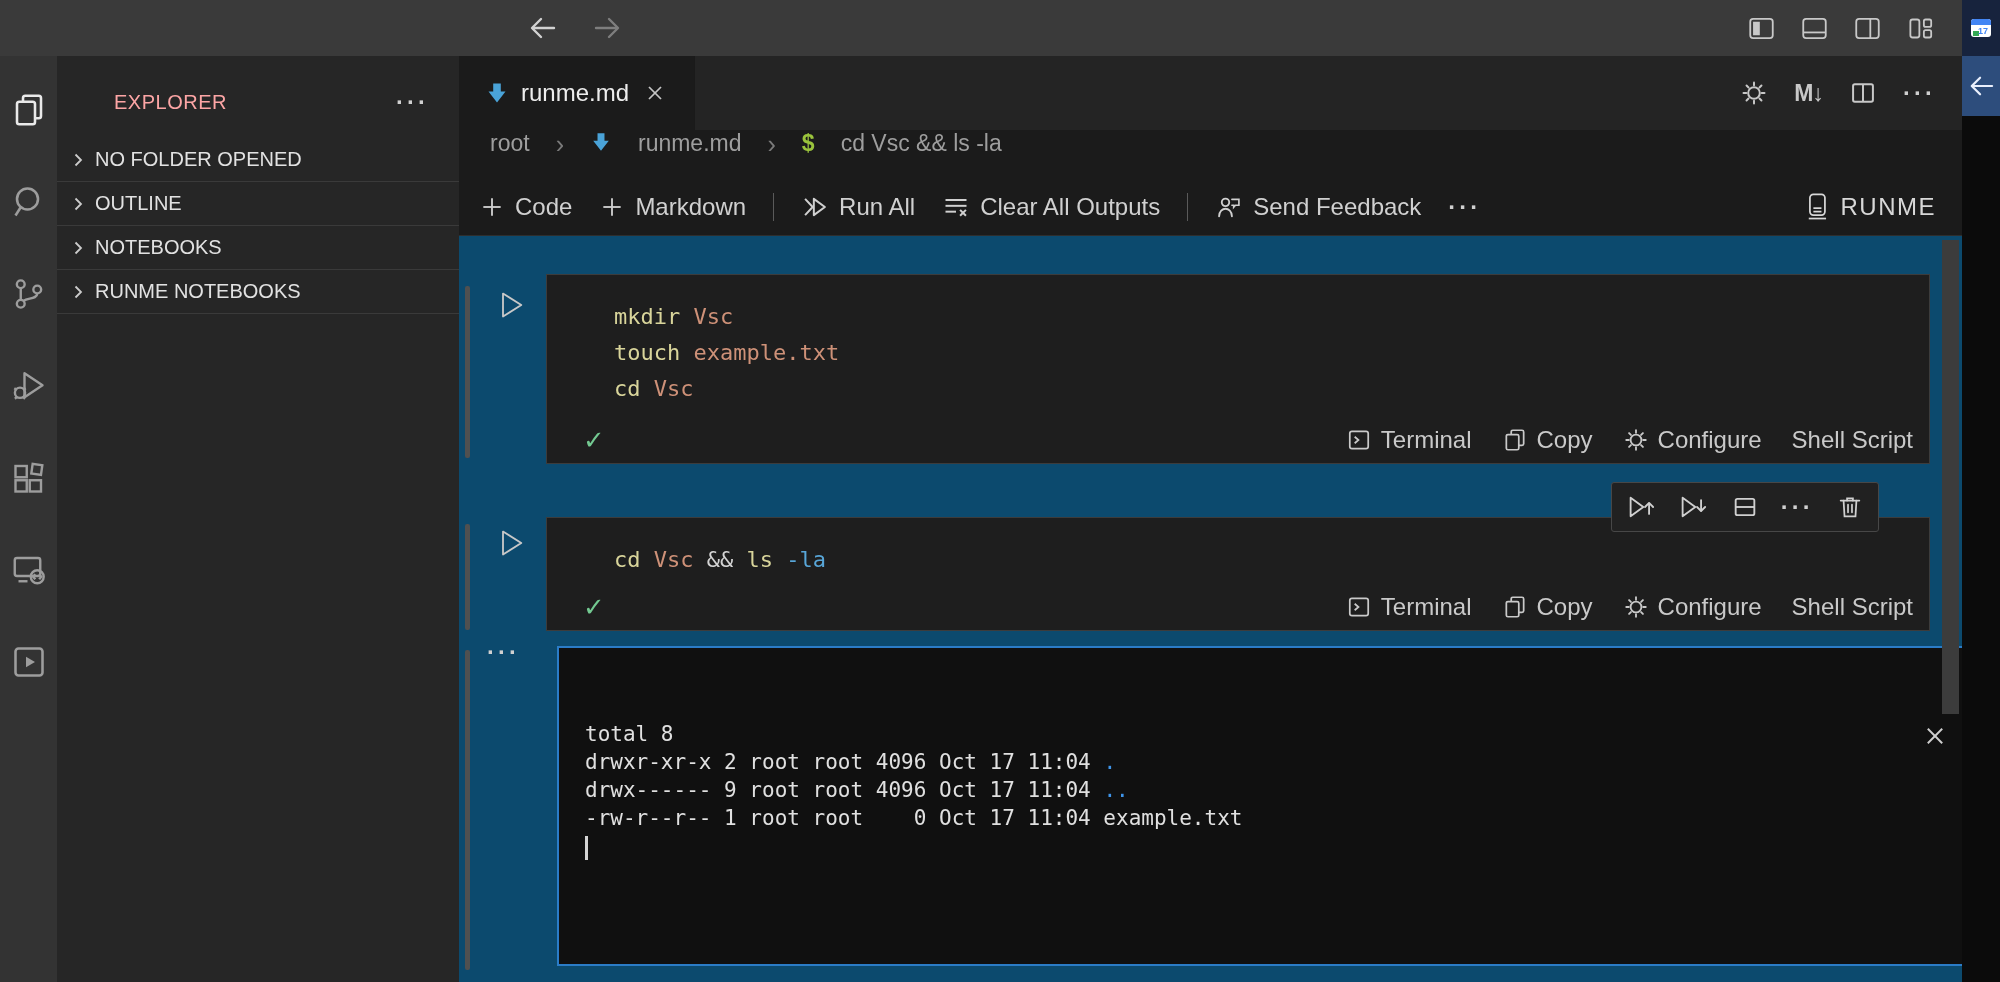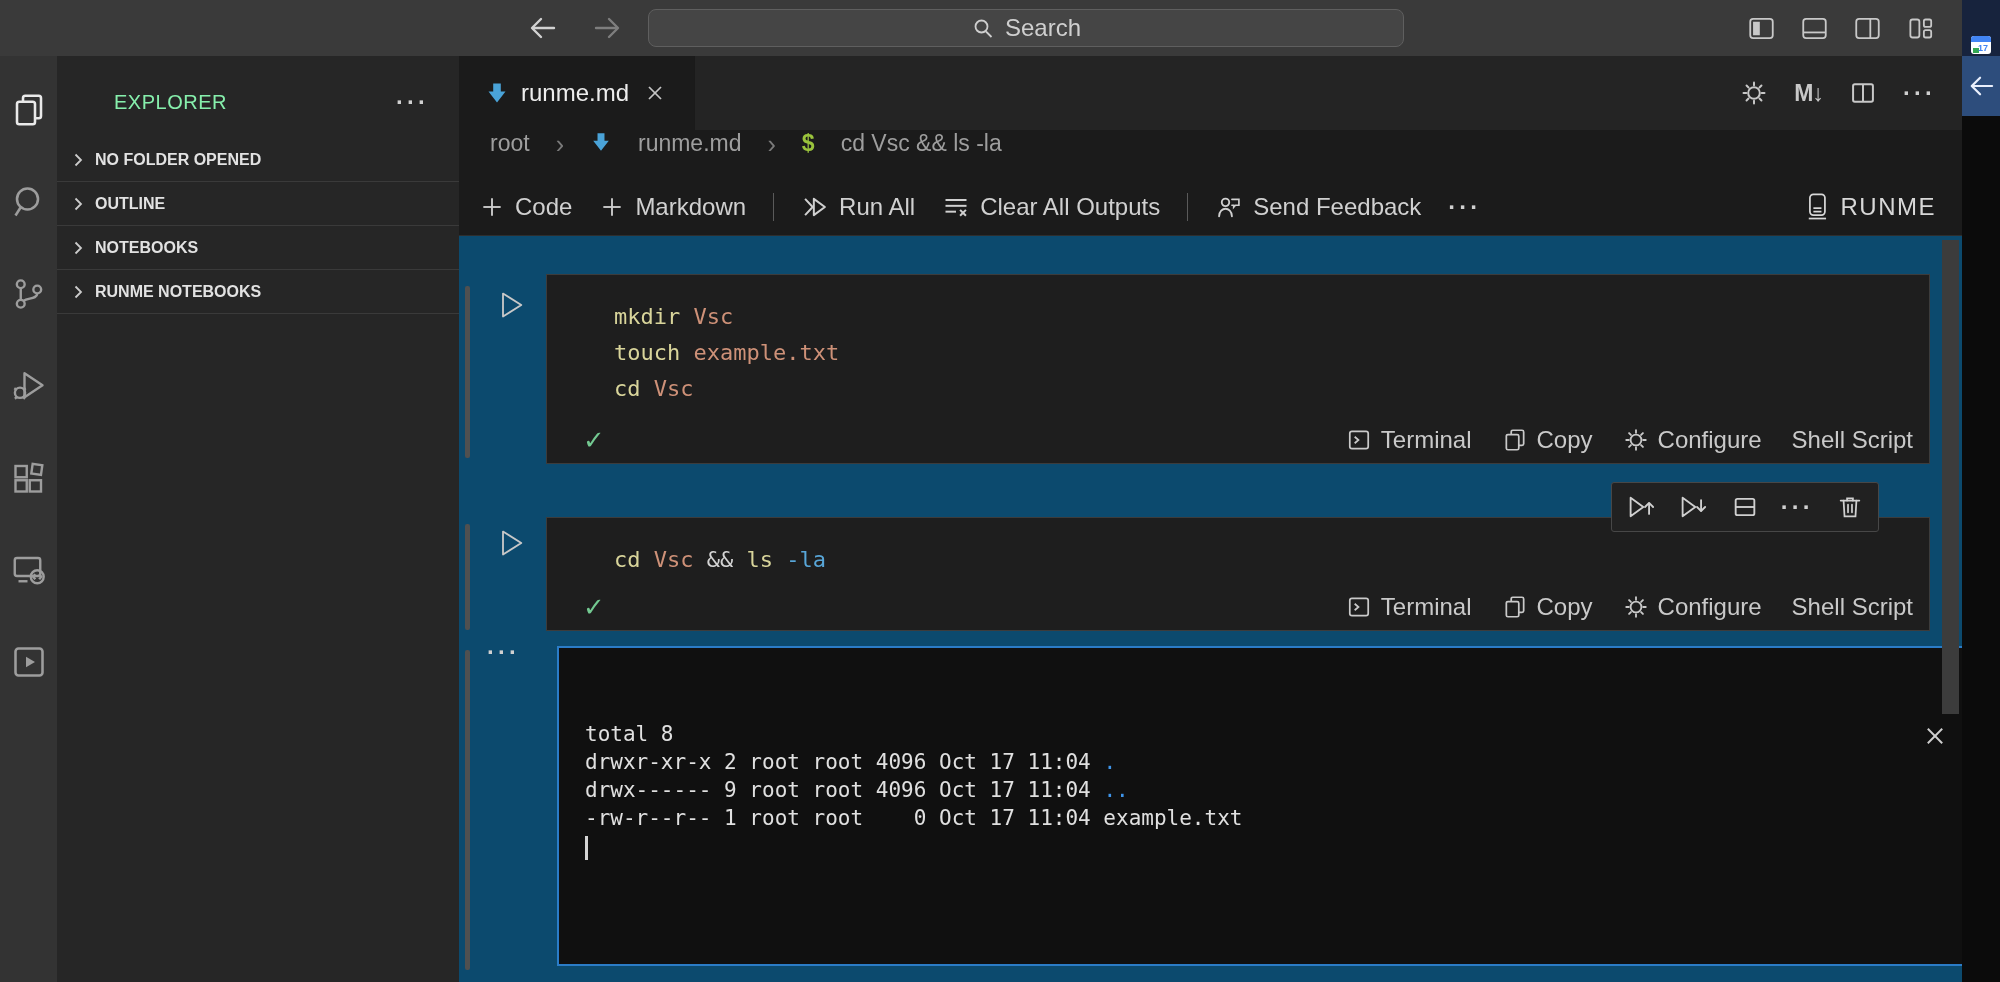--- a/index.html
+++ b/index.html
@@ -16,24 +16,24 @@
   .winicons{position:absolute;right:28px;top:0;height:56px;display:flex;align-items:center;gap:26px;color:#c8c8c8}
 
   
   .activitybar{position:absolute;left:0;top:56px;width:57px;height:926px;background:#333333;display:flex;flex-direction:column;align-items:center;padding-top:30px;gap:44px}
   .ab-item{width:48px;height:48px;display:flex;align-items:center;justify-content:center;color:#9d9d9d}
   .ab-item.active{color:#eaeaea}
 
   
   .sidebar{position:absolute;left:57px;top:56px;width:402px;height:926px;background:#262626}
   .sb-header{height:40px;margin-top:26px;display:flex;align-items:center;justify-content:space-between;padding:0 30px 0 57px}
-  .sb-title{font-size:20px;color:#86efac;letter-spacing:.5px}
+  .sb-title{font-size:20px;color:#fca5a5;letter-spacing:.5px}
   .dots{color:#d0d0d0;font-size:24px;font-weight:bold;letter-spacing:3px;line-height:1}
   .sb-sections{margin-top:16px}
-  .sb-row{height:44px;display:flex;align-items:center;gap:8px;padding-left:12px;border-bottom:1px solid #3a3a3a;font-weight:700;font-size:16px;color:#e2e2e2}
+  .sb-row{height:44px;display:flex;align-items:center;gap:8px;padding-left:12px;border-bottom:1px solid #3a3a3a;font-weight:400;font-size:20px;color:#e2e2e2}
   .sb-row .chev{color:#cccccc;display:flex}
 
   
   .editor{position:absolute;left:459px;top:56px;width:1503px;height:926px;display:flex;flex-direction:column;background:#1b1b1b}
   .tabbar{height:74px;background:#242424;display:flex;align-items:stretch;position:relative;flex:none}
   .tab{width:236px;background:#1b1b1b;display:flex;align-items:center;gap:12px;padding:0 14px 0 26px;border-right:1px solid #1a1a1a}
   .tab-label{color:#ededed;font-size:24px;white-space:nowrap}
   .tab-close{color:#c5c5c5;margin-left:4px;display:flex}
   .tab-actions{position:absolute;right:26px;top:0;height:100%;display:flex;align-items:center;gap:26px;color:#c8c8c8}
   .md-glyph{font-size:23px;font-weight:700;letter-spacing:-1px}
@@ -71,21 +71,21 @@
   .tk-kw{color:#d9d59b}
   .tk-str{color:#ce9178}
   .tk-flag{color:#58a6d8}
   .tk-pl{color:#d4d4d4}
   .tk-out{color:#e0e0e0}
   .tk-dir{color:#3f95ea}
   .cursor{display:inline-block;width:3px;height:24px;background:#d4d4d4;transform:translateY(4px)}
 
   
   .rightstrip{position:absolute;right:0;top:0;width:38px;height:982px;background:#0b0b0b}
-  .rs-navy{height:56px;background:#17233d;display:flex;align-items:flex-end;justify-content:flex-start;padding-left:8px}
+  .rs-navy{height:56px;background:#17233d;display:flex;align-items:center;justify-content:flex-start;padding-left:8px}
   .rs-blue{height:60px;background:#2d4d7c;display:flex;align-items:center;color:#e9effc;padding-left:5px}
   svg{display:block}
 </style>
 </head>
 <body>
 
 <div class="app">
 
   <div class="titlebar">
     <div class="nav">
@@ -94,27 +94,20 @@
             <line x1="26" y1="13" x2="5" y2="13"></line>
             <polyline points="13,4 4,13 13,22"></polyline>
           </svg>
       </span>
       <span class="navbtn nav-fwd">
         <svg width="30" height="26" viewBox="0 0 30 26" fill="none" stroke="currentColor" stroke-width="2.4" stroke-linecap="round" stroke-linejoin="round">
             <line x1="4" y1="13" x2="25" y2="13"></line>
             <polyline points="17,4 26,13 17,22"></polyline>
           </svg>
       </span>
-    </div>
-    <div class="searchbox">
-      <svg width="24" height="24" viewBox="0 0 24 24" fill="none" stroke="currentColor" stroke-width="1.8">
-          <circle cx="10.5" cy="10.5" r="6"></circle>
-          <line x1="15" y1="15.5" x2="20.5" y2="21"></line>
-        </svg>
-      <span>Search</span>
     </div>
     <div class="winicons">
       <span>
         <svg width="27" height="25" viewBox="0 0 24 22" fill="none" stroke="currentColor" stroke-width="1.6">
             <rect x="2" y="2.5" width="20" height="17" rx="2.5"></rect>
             <rect x="4.5" y="5" width="6" height="12" fill="currentColor" stroke="none"></rect>
           </svg>
       </span>
       <span>
         <svg width="27" height="25" viewBox="0 0 24 22" fill="none" stroke="currentColor" stroke-width="1.6">

